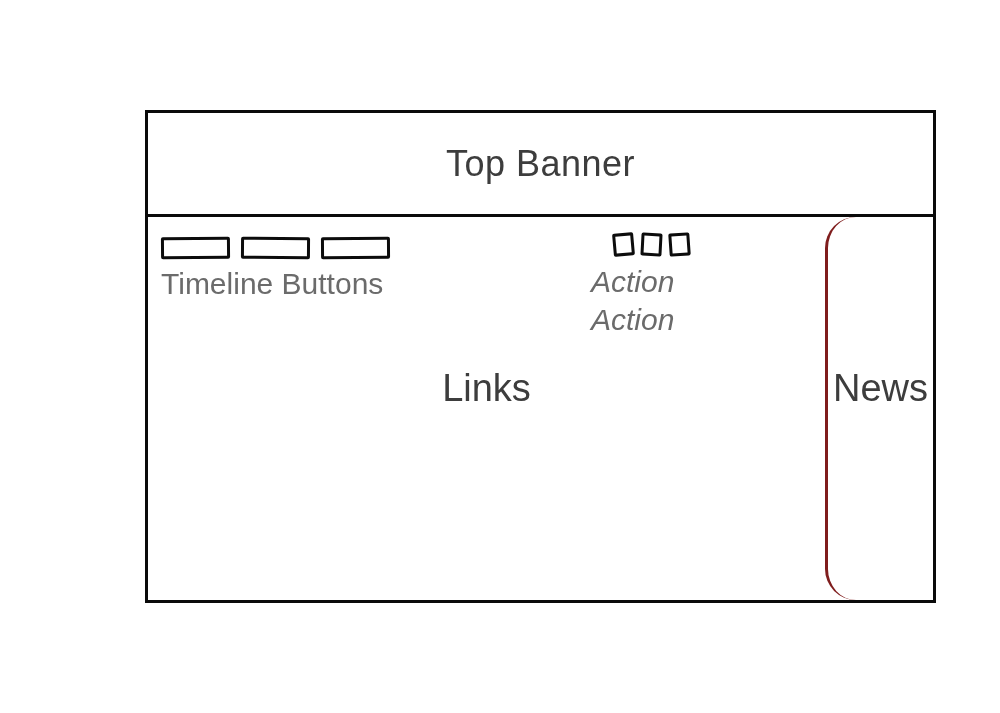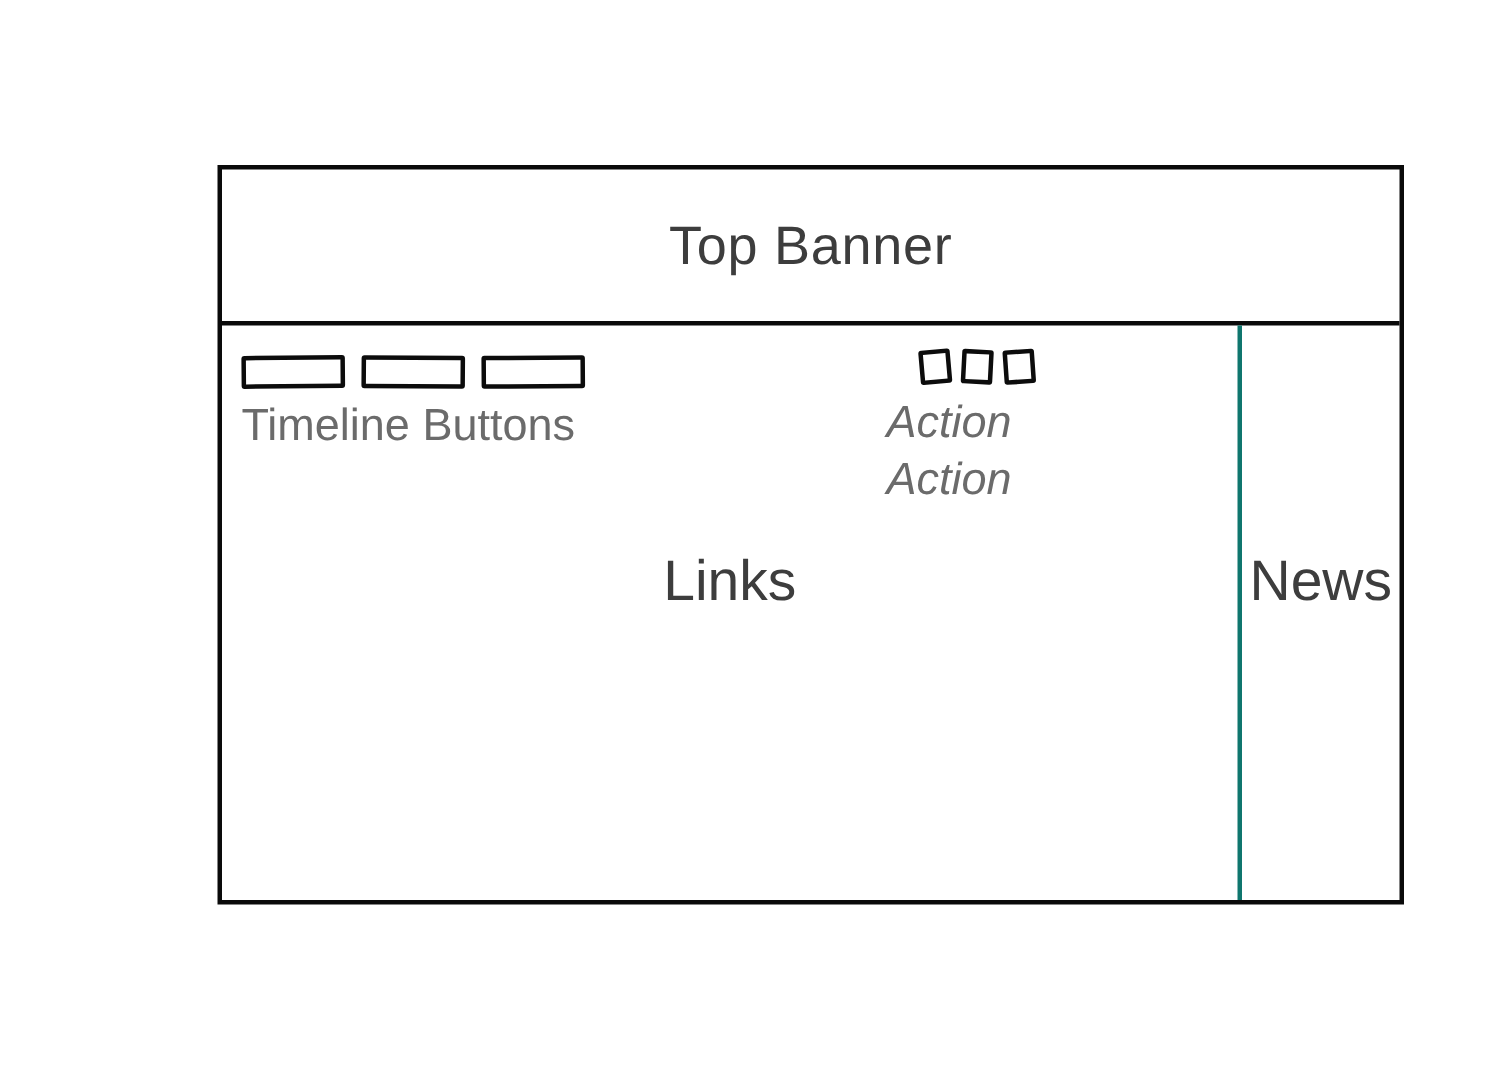--- a/index.html
+++ b/index.html
@@ -45,22 +45,23 @@
     width: 104px;
     border-right: 3px solid #0a0a0a;
     position: relative;
   }
   .col-main {
     flex: 1;
     position: relative;
   }
   .col-right {
     width: 108px;
-    border-left: 3px solid #0f766e;
+    border-left: 3px solid #7f1d1d;
     position: relative;
+    border-radius: 31px;
   }
   .region-label {
     position: absolute;
     top: 150px;
     left: 0;
     width: 100%;
     text-align: center;
     font-size: 38px;
     color: #3d3d3d;
   }

